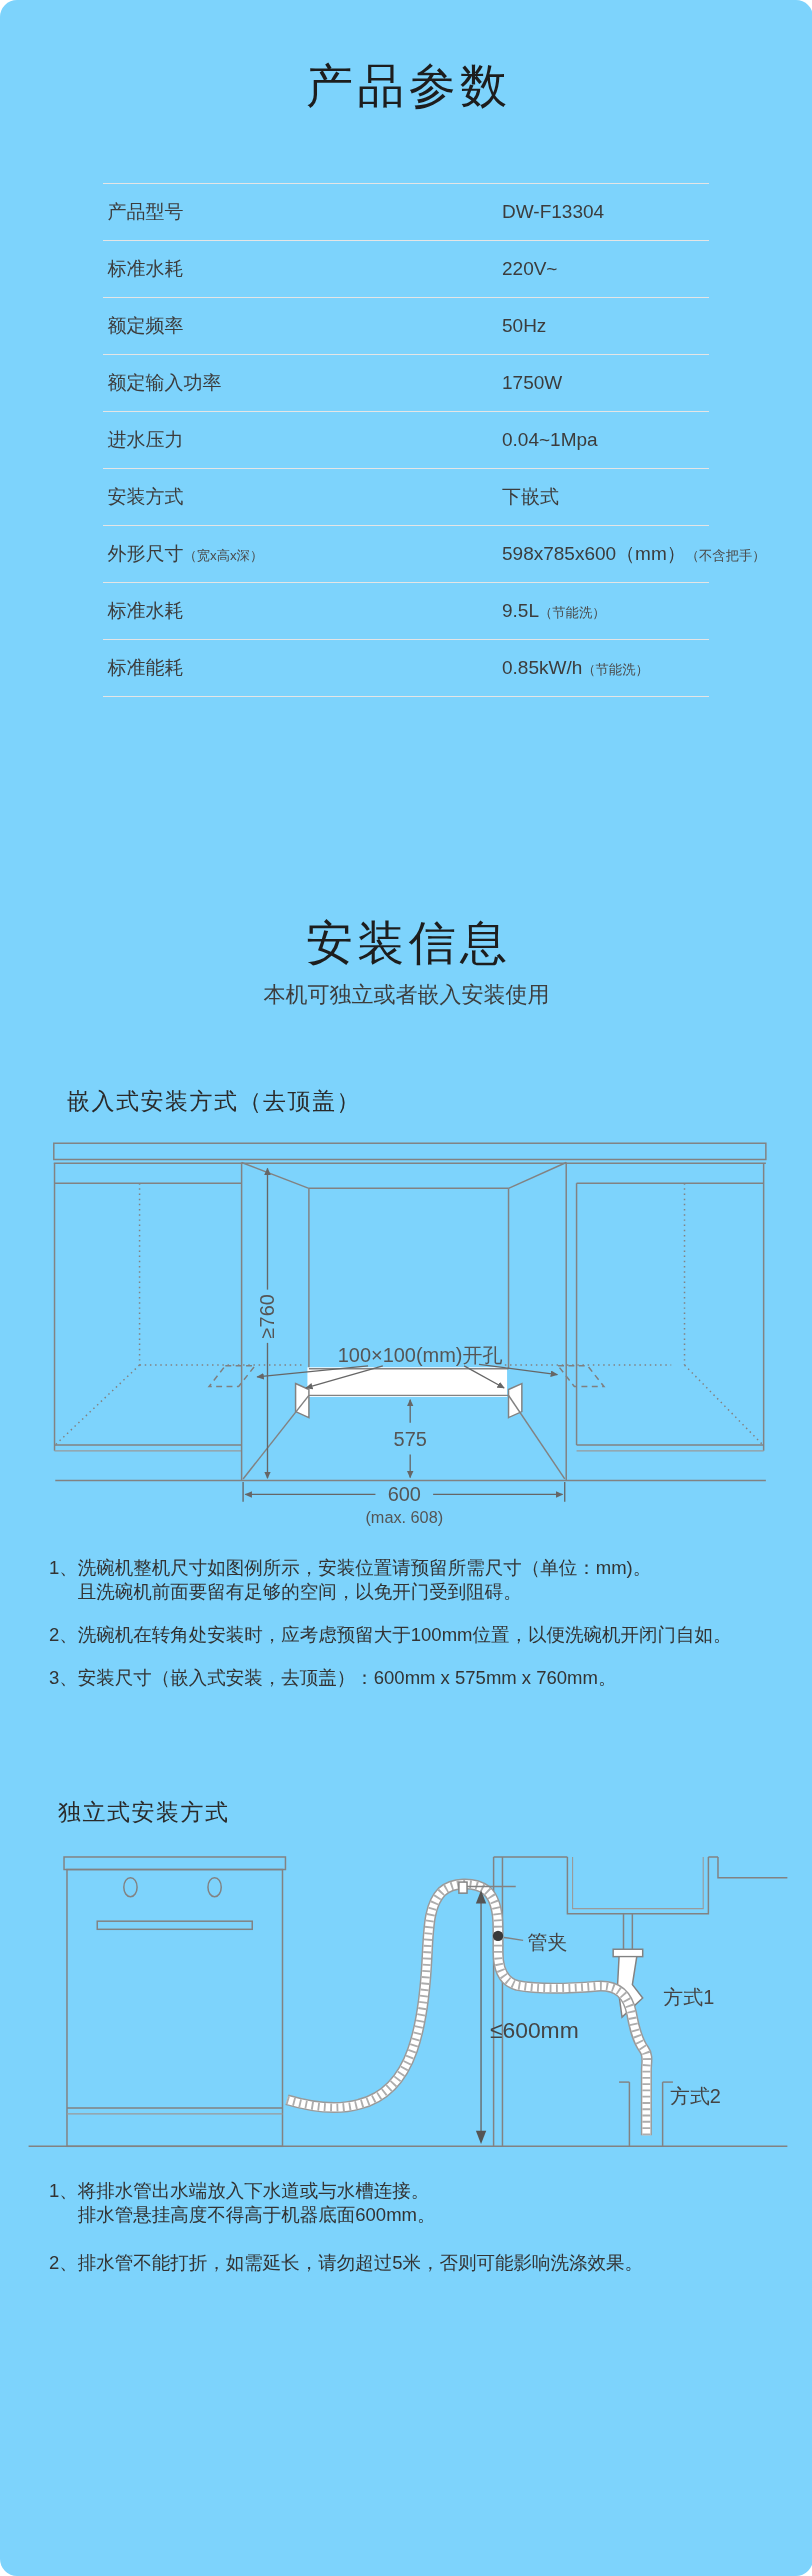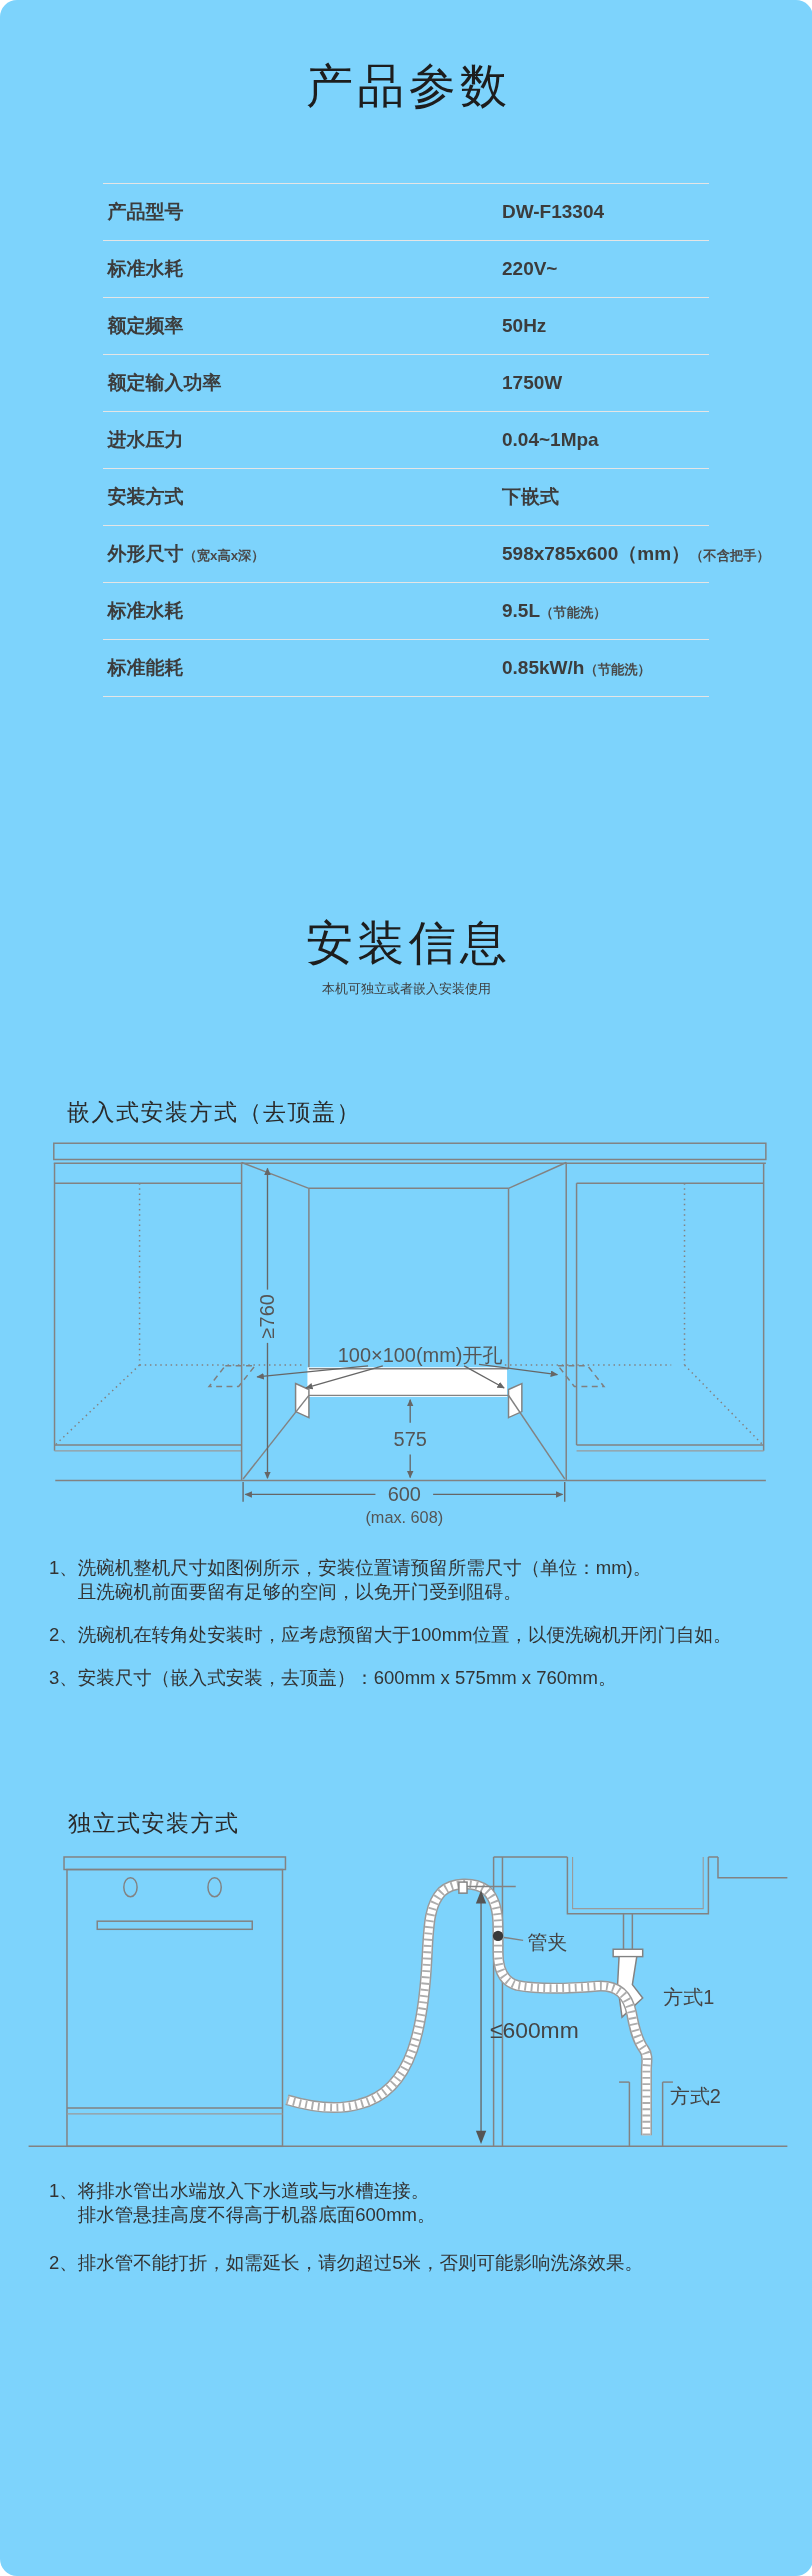--- a/index.html
+++ b/index.html
@@ -1,25 +1,25 @@
 <!DOCTYPE html>
 <html style="font-size:12px"><head>
 <meta charset="utf-8">
 <style>
   html,body{margin:0;padding:0;background:#fff;}
   .page{position:relative;width:813px;height:2576px;background:#7dd3fc;overflow:hidden;
         font-family:"Liberation Sans",sans-serif;color:#333;border-radius:17px;}
   .abs{position:absolute;}
   .h1{width:813px;text-align:center;font-size:47px;font-weight:500;color:#1d1d1d;
       letter-spacing:4.4px;padding-left:4.4px;box-sizing:border-box;}
-  .subtitle{width:813px;text-align:center;font-size:13px;color:#3d3d3d;}
-  .sec-heading{font-size:23px;font-weight:500;color:#2a2a2a;letter-spacing:1.5px;margin-top:11px;}
+  .subtitle{width:813px;text-align:center;font-size:22px;color:#3d3d3d;}
+  .sec-heading{font-size:23px;font-weight:500;color:#2a2a2a;letter-spacing:1.5px;}
   
   .spec-table{left:103px;top:183px;width:606px;border-top:0.7px solid #e5e5e5;}
-  .spec-row{position:relative;height:56px;border-bottom:0.7px solid #e5e5e5;font-weight:bold;}
+  .spec-row{position:relative;height:56px;border-bottom:0.7px solid #e5e5e5;}
   .spec-label{position:absolute;left:4.4px;top:0;height:56px;line-height:56px;
               font-size:19px;color:#3c3c3c;white-space:nowrap;}
   .spec-value{position:absolute;left:399px;top:0;height:56px;line-height:56px;
               font-size:19px;color:#3c3c3c;white-space:nowrap;}
   .small-note{font-size:13.3px;color:#4a4a4a;}
   
   .note{display:flex;font-size:18.5px;line-height:24px;color:#333;white-space:nowrap;}
   .note .num{flex:0 0 auto;}
   
   svg text{font-family:"Liberation Sans",sans-serif;}
@@ -188,21 +188,21 @@
       <div>洗碗机在转角处安装时，应考虑预留大于100mm位置，以便洗碗机开闭门自如。</div>
     </div>
   </div>
   <div class="abs note" style="left:49px;top:1666px;">
     <span class="num">3、</span>
     <div>
       <div>安装尺寸（嵌入式安装，去顶盖）：600mm x 575mm x 760mm。</div>
     </div>
   </div>
 
-  <div class="abs sec-heading" style="left:68px;top:1797px;">独立式安装方式</div>
+  <div class="abs sec-heading" style="left:58px;top:1797px;">独立式安装方式</div>
 
   <svg class="abs" style="left:22px;top:1840px;" width="769" height="310" viewBox="0 0 1040 420">
     <defs>
       <path id="hosePath" d="M358,352 C395,363 428,366 456,358 C492,349 515,322 528,285
         C541,248 546,200 548,155 C550,112 552,86 568,70 C582,57 612,56 628,68
         C641,79 644,98 644,120 L644,152 C644,176 652,192 670,197
         C702,203 742,201 778,198 C806,196 820,210 825,235
         C829,257 833,272 842,284 C848,292 845,302 845,312 L845,400"></path>
     </defs>
 

